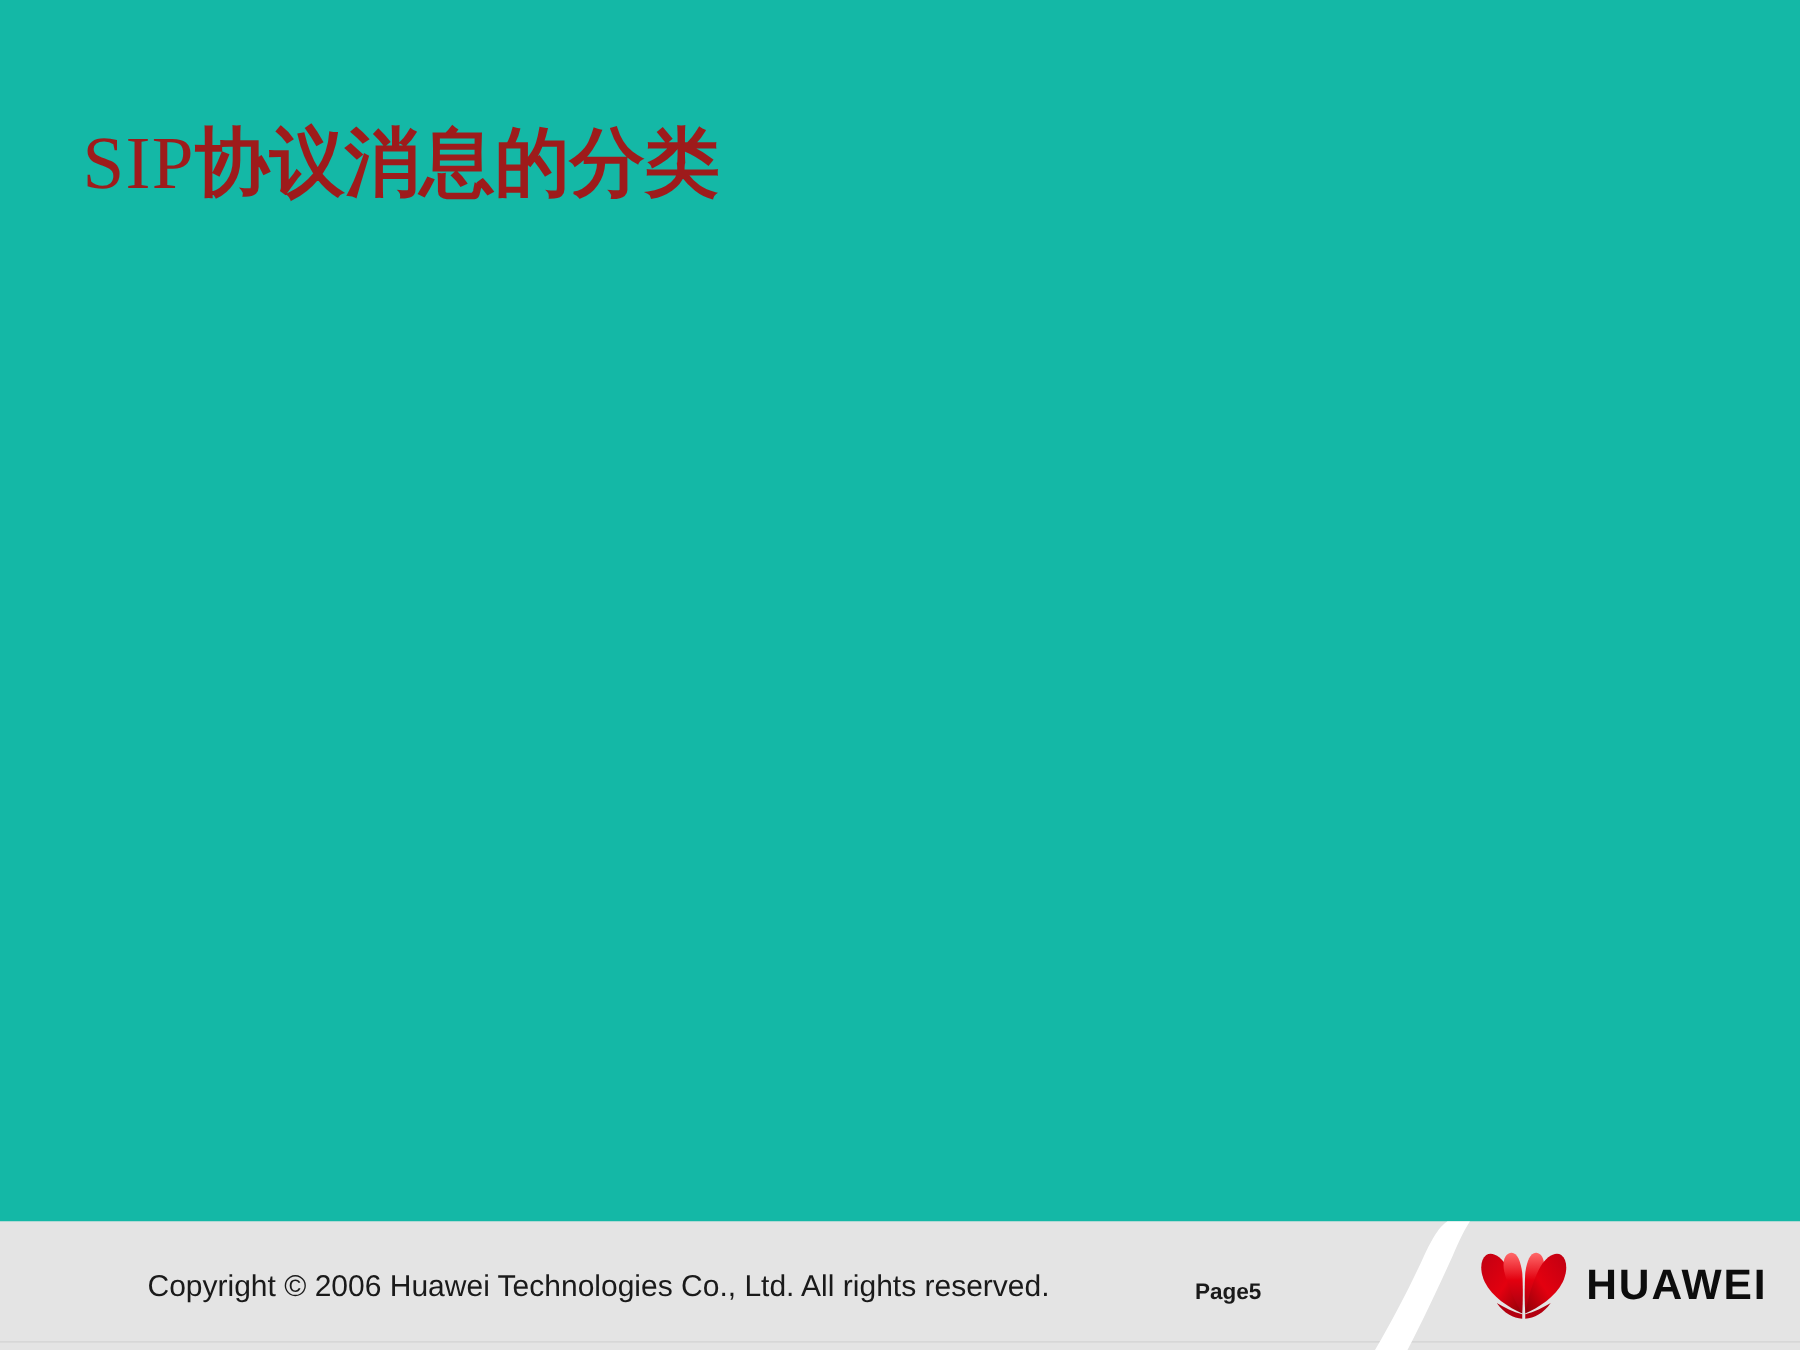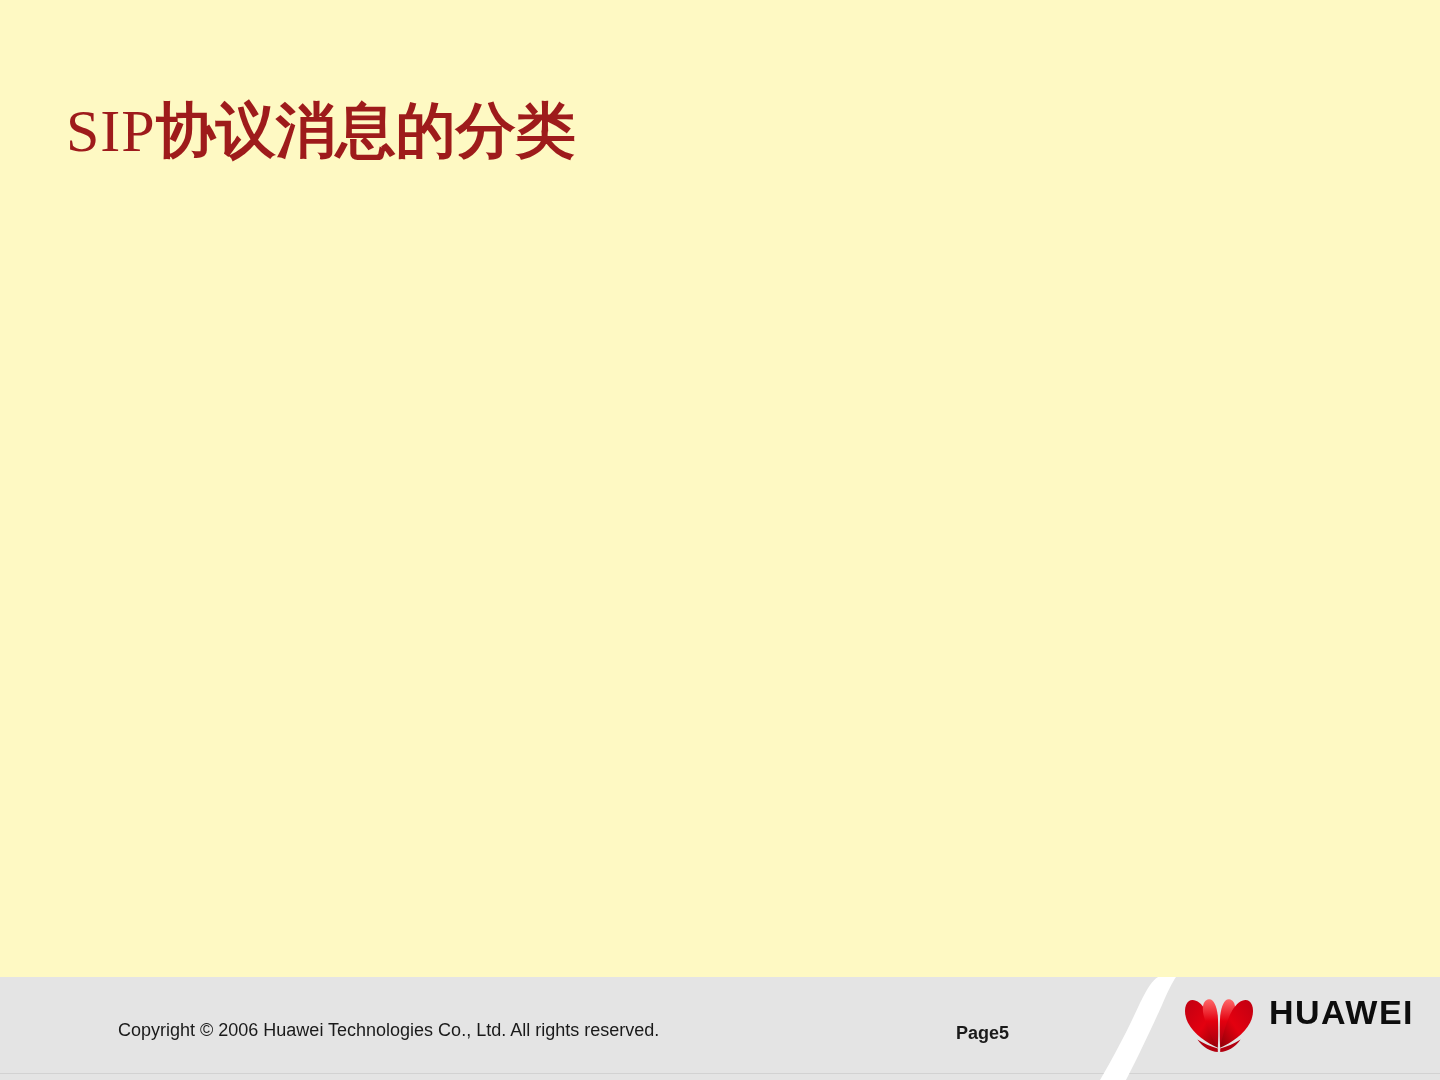--- a/index.html
+++ b/index.html
@@ -9,21 +9,21 @@
     background: #ffffff;
   }
   body {
     font-family: "Liberation Sans", "DejaVu Sans", sans-serif;
   }
 
   #slide {
     position: relative;
     width: 1440px;
     height: 1080px;
-    background: #fef9c3;
+    background: #14b8a6;
     overflow: hidden;
   }
 
   
   #slide-title {
     position: absolute;
     left: 66px;
     top: 94px;
     font-size: 60px;
     line-height: 72px;
@@ -94,21 +94,21 @@
     width: 1440px;
     height: 1px;
     background: #d2d2d2;
   }
 
   #footer-copyright {
     position: absolute;
     left: 118px;
     top: 1015px;
     font-family: "Liberation Sans", "DejaVu Sans", sans-serif;
-    font-size: 18px;
+    font-size: 24px;
     line-height: 30px;
     color: #1a1a1a;
     white-space: nowrap;
   }
 
   #footer-pagenum {
     position: absolute;
     left: 956px;
     top: 1018px;
     font-family: "Liberation Sans", "DejaVu Sans", sans-serif;
@@ -130,20 +130,21 @@
   }
 
   
   #huawei-logo {
     position: absolute;
     left: 1183px;
     top: 995px;
     width: 230px;
     height: 66px;
     display: flex;
+    align-items: center;
   }
   #huawei-mark {
     width: 72px;
     height: 60px;
     flex: 0 0 auto;
   }
   #huawei-wordmark {
     margin-left: 14px;
     font-family: "Liberation Sans", "DejaVu Sans", sans-serif;
     font-weight: 700;

